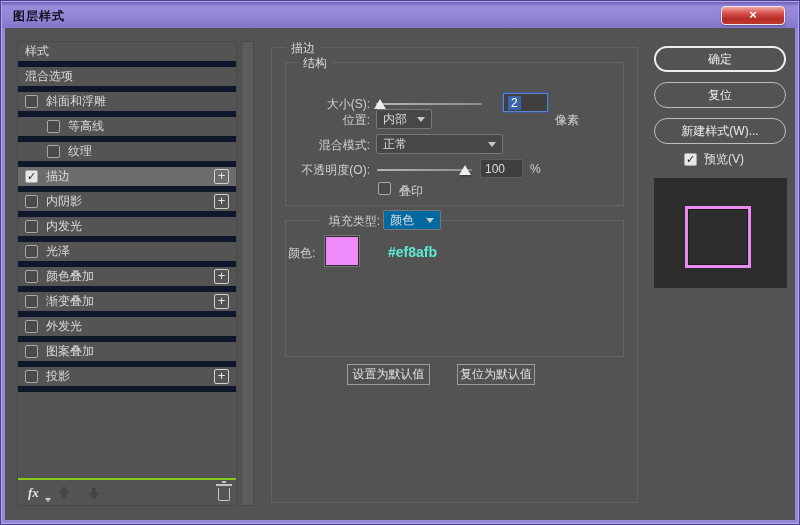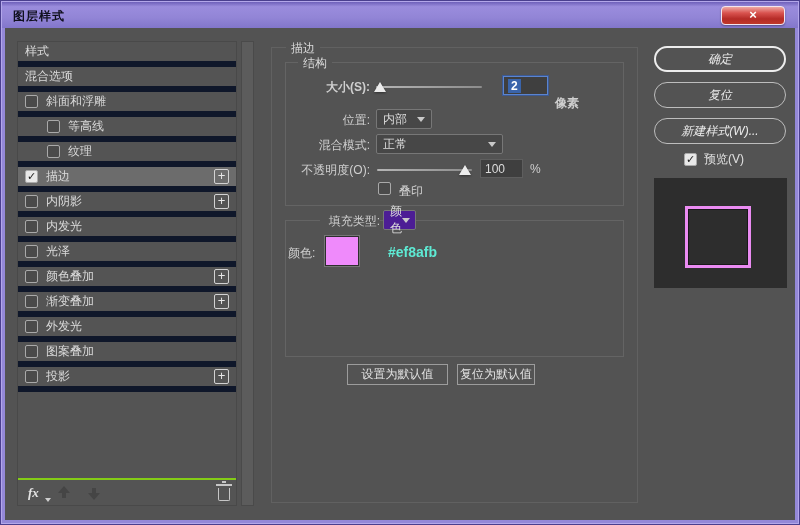--- a/index.html
+++ b/index.html
@@ -82,36 +82,36 @@
   .dd { position:absolute; top:0; height:20px; background:#474747; border:1px solid #777777; border-radius:2px;
         display:flex; align-items:center; padding:0 6px; color:#dcdcdc; cursor:pointer; }
   .dd .chev { margin-left:auto; width:0; height:0; border-left:4px solid transparent; border-right:4px solid transparent;
               border-top:5px solid #c9c9c9; }
 
   .overprint-cb { position:absolute; left:82px; top:2px; }
   .inline-lbl { position:absolute; left:103px; top:3px; color:#cfcfcf; }
 
   .fill-head { position:absolute; top:-11px; left:0; }
   .fill-head .lbl2 { position:absolute; left:34px; top:3px; width:60px; text-align:right; background:#535353; color:#cfcfcf; white-space:nowrap; }
-  .fill-head .dd { left:97px; width:33px; background:#4c1d95; }
+  .fill-head .dd { left:97px; width:58px; background:#0369a1; }
 
   .color-row { position:absolute; left:2px; top:15px; right:10px; height:32px; }
   .color-row .lbl { position:absolute; left:0; top:9px; color:#cfcfcf; }
   .swatch { position:absolute; left:37px; top:0; width:34px; height:30px; background:#ef8afb; border:1px solid #2e2e2e;
             box-shadow:0 0 0 1px #767676; cursor:pointer; }
   .hexnote { position:absolute; left:100px; top:8px; color:#5eead4; font-size:14px; font-weight:bold; }
 
   .def-btn { position:absolute; top:316px; height:21px; background:#535353; border:1px solid #9c9c9c;
              color:#e2e2e2; text-align:center; line-height:19px; cursor:pointer; }
-  .def-btn.make { left:75px; width:101px;font-family:Liberation Serif, serif; }
+  .def-btn.make { left:75px; width:83px;font-family:Liberation Serif, serif; }
   .def-btn.reset { left:185px; width:78px; }
 
   
   .pill { position:absolute; left:649px; width:132px; height:26px; border:1px solid #bdbdbd; border-radius:13px;
-          color:#ececec; text-align:center; line-height:24px; cursor:pointer; background:transparent;font-style:italic; }
+          color:#ececec; text-align:center; line-height:24px; cursor:pointer; background:transparent; }
   .pill.ok { top:18px; border:2px solid #ededed; line-height:22px; }
   .pill.reset { top:54px; }
   .pill.newstyle { top:90px; }
   .preview-check { position:absolute; left:679px; top:123px; display:flex; align-items:center; cursor:pointer; }
   .preview-check .cb { margin-right:7px; }
   .preview-check .plabel { color:#e0e0e0; }
   .preview-box { position:absolute; left:649px; top:150px; width:133px; height:110px; background:#2d2d2d; }
   .preview-square { position:absolute; left:31px; top:28px; width:66px; height:62px;
                     border:3px solid #ea8bf2; box-shadow:inset 0 0 0 1px rgba(0,0,0,.45); }
 </style>
@@ -206,21 +206,21 @@
     </div>
 
     <div class="scrollstrip"></div>
 
     <div class="main-panel">
       <span class="panel-cap">描边</span>
 
       <div class="group g-structure">
         <span class="group-cap">结构</span>
 
-        <div class="row" style="top:13px;font-weight:bold;">
+        <div class="row" style="top:30px;">
           <span class="lbl">大小(S):</span>
           <div class="slider s-size">
             <span class="thumb"></span>
           </div>
           <div class="field focused" style="left:207px; width:45px;">
             <span class="sel">2</span>
           </div>
           <span class="unit" style="left:259px;margin-top:16px;">像素</span>
         </div>
 

